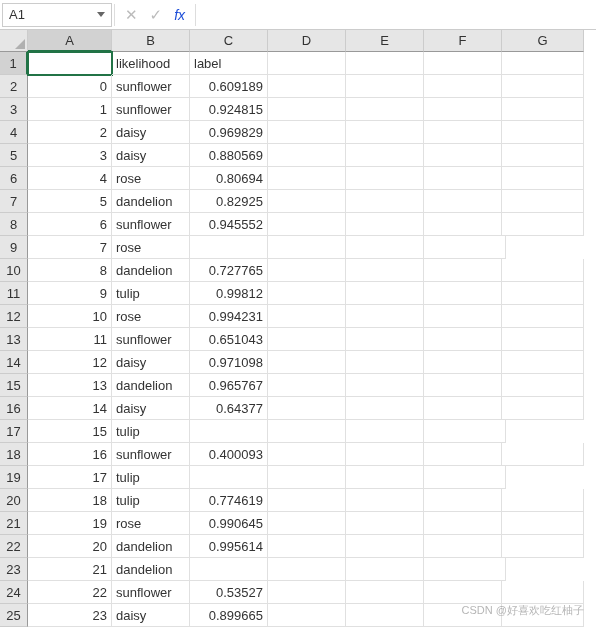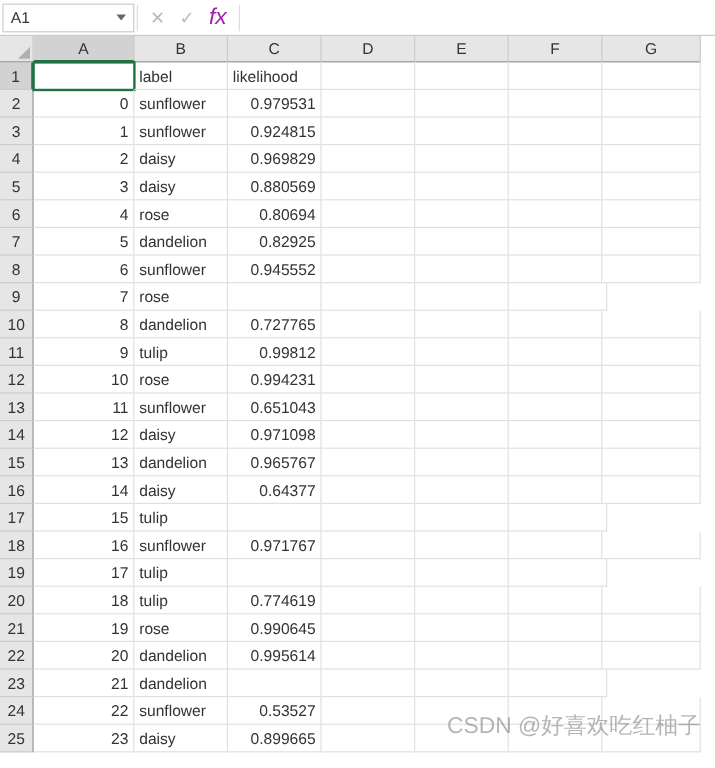--- a/index.html
+++ b/index.html
@@ -38,21 +38,21 @@
     border-top: 5px solid #666;
   }
   .fx-buttons {
     display: flex;
     align-items: center;
     gap: 12px;
     padding: 0 10px;
     color: #bbb;
   }
   .fx-btn { font-size: 15px; cursor: pointer; }
-  .fx-label { font-style: italic; color: #a21caf; font-size: 19px; text-align: center; }
+  .fx-label { font-style: italic; color: #1d4ed8; font-size: 14px; text-align: center; }
   .fx-input {
     flex: 1;
     height: 24px;
     border: none;
     outline: none;
     padding: 0 6px;
     font-size: 13px;
   }
   .vsep { width: 1px; height: 22px; background: #ddd; }
 
@@ -124,21 +124,21 @@
   .cell.selected {
     outline: 2px solid #217346;
     outline-offset: -1px;
     background: #fff;
   }
   .watermark {
     position: absolute;
     bottom: 22px;
     right: 12px;
     color: rgba(120,120,120,0.55);
-    font-size: 19px;
+    font-size: 11px;
     pointer-events: none;
   }
 
   .wA { width: 84px; }
   .wB { width: 78px; }
   .wC { width: 78px; }
   .wDEF { width: 78px; }
   .wG { width: 82px; }
 </style>
 </head>
@@ -196,31 +196,31 @@
       <div class="row-header">20</div>
       <div class="row-header">21</div>
       <div class="row-header">22</div>
       <div class="row-header">23</div>
       <div class="row-header">24</div>
       <div class="row-header">25</div>
     </div>
   <div class="cells" id="cells">
       <div class="row">
         <div class="cell wA num selected"></div>
+        <div class="cell wC txt">likelihood</div>
         <div class="cell wB txt">label</div>
-        <div class="cell wC txt">likelihood</div>
         <div class="cell wDEF txt"></div>
         <div class="cell wDEF txt"></div>
         <div class="cell wDEF txt"></div>
         <div class="cell wG txt"></div>
       </div>
       <div class="row">
         <div class="cell wA num">0</div>
         <div class="cell wB txt">sunflower</div>
-        <div class="cell wC num">0.979531</div>
+        <div class="cell wC num">0.609189</div>
         <div class="cell wDEF txt"></div>
         <div class="cell wDEF txt"></div>
         <div class="cell wDEF txt"></div>
         <div class="cell wG txt"></div>
       </div>
       <div class="row">
         <div class="cell wA num">1</div>
         <div class="cell wB txt">sunflower</div>
         <div class="cell wC num">0.924815</div>
         <div class="cell wDEF txt"></div>
@@ -348,21 +348,21 @@
         <div class="cell wA num">15</div>
         <div class="cell wB txt">tulip</div>
         <div class="cell wDEF txt"></div>
         <div class="cell wDEF txt"></div>
         <div class="cell wDEF txt"></div>
         <div class="cell wG txt"></div>
       </div>
       <div class="row">
         <div class="cell wA num">16</div>
         <div class="cell wB txt">sunflower</div>
-        <div class="cell wC num">0.971767</div>
+        <div class="cell wC num">0.400093</div>
         <div class="cell wDEF txt"></div>
         <div class="cell wDEF txt"></div>
         <div class="cell wDEF txt"></div>
         <div class="cell wG txt"></div>
       </div>
       <div class="row">
         <div class="cell wA num">17</div>
         <div class="cell wB txt">tulip</div>
         <div class="cell wDEF txt"></div>
         <div class="cell wDEF txt"></div>

